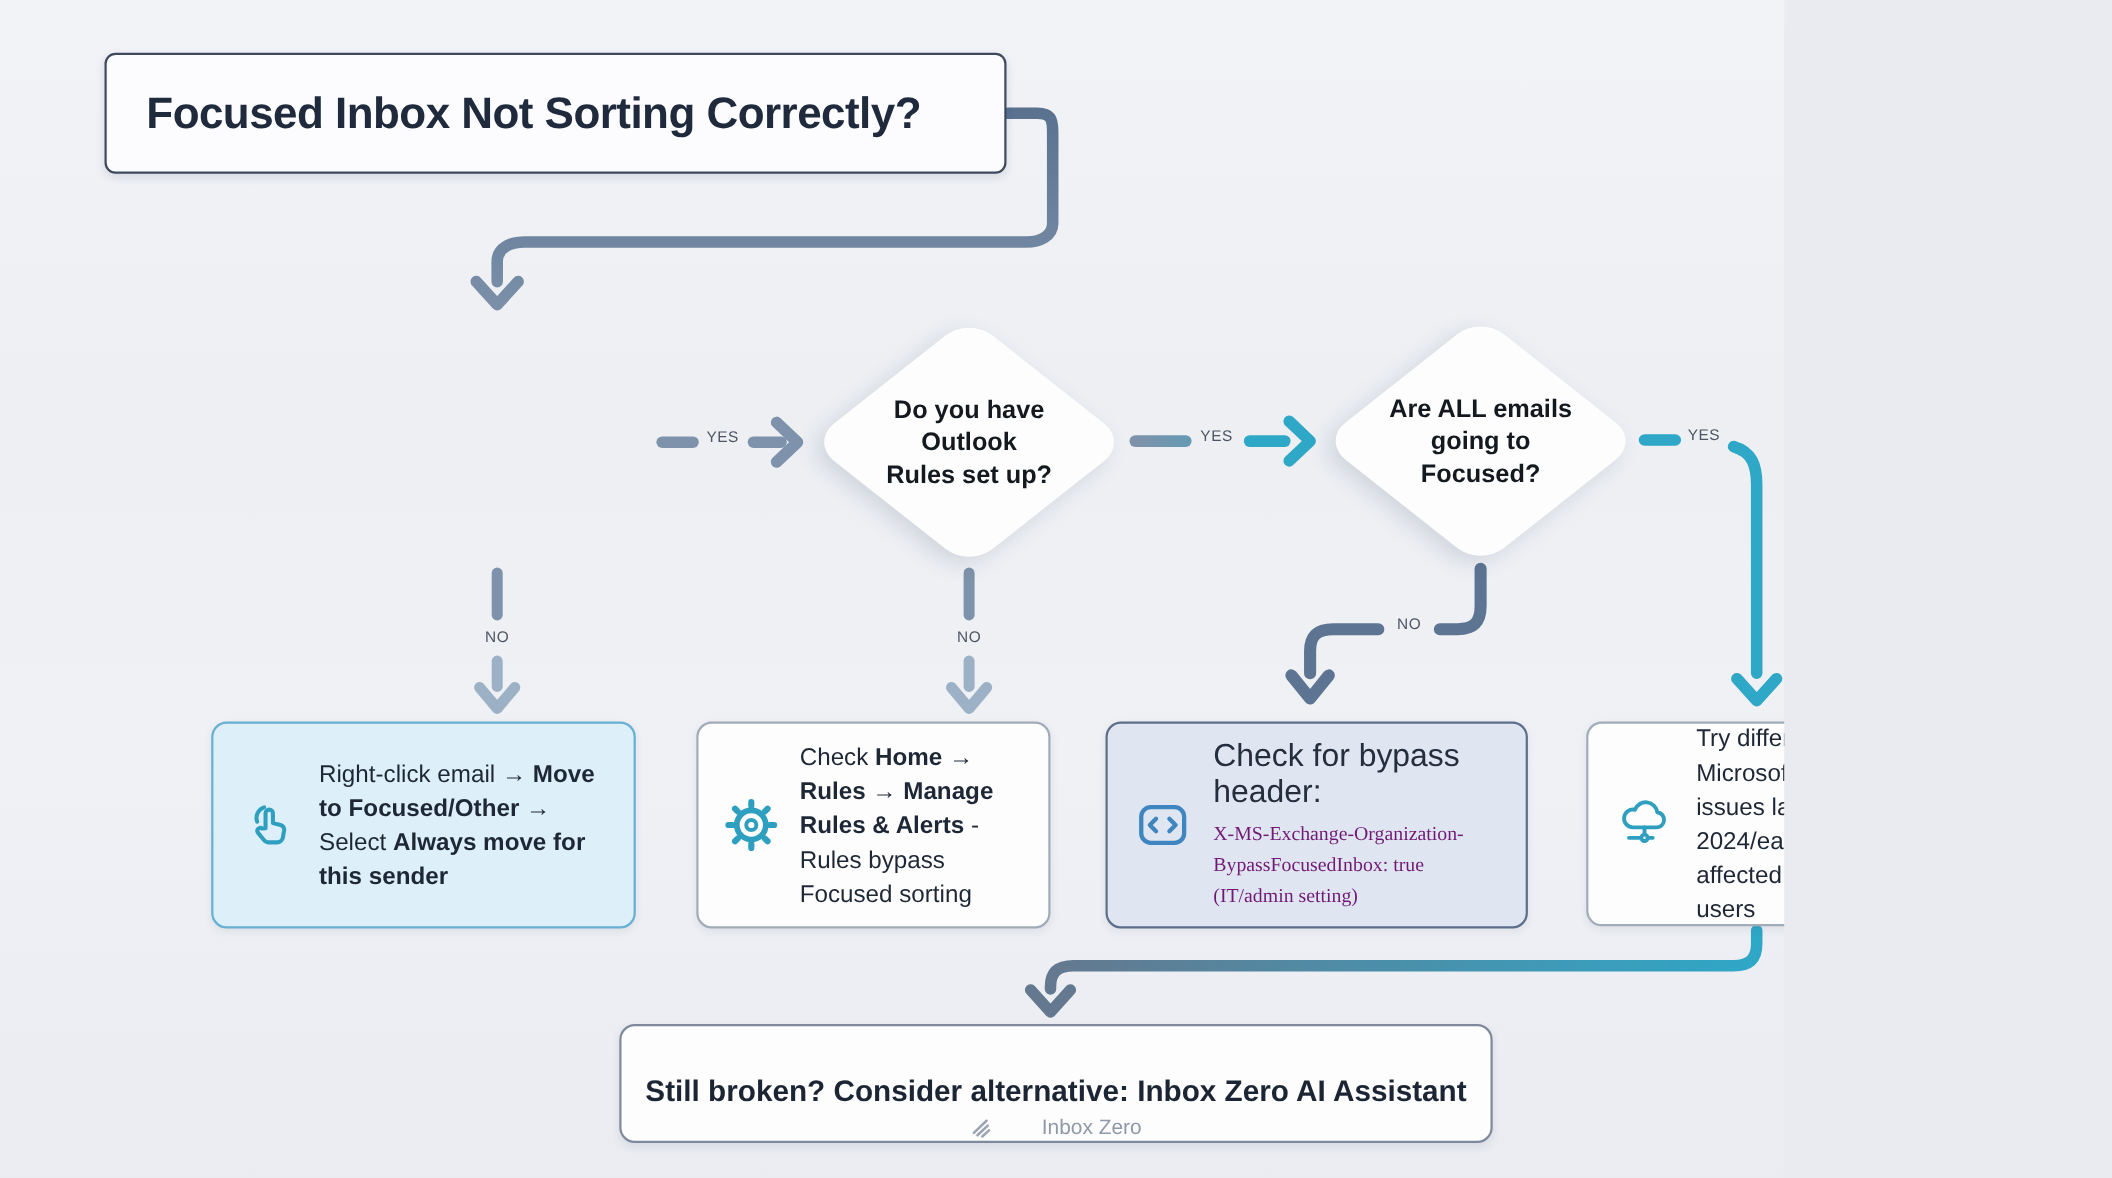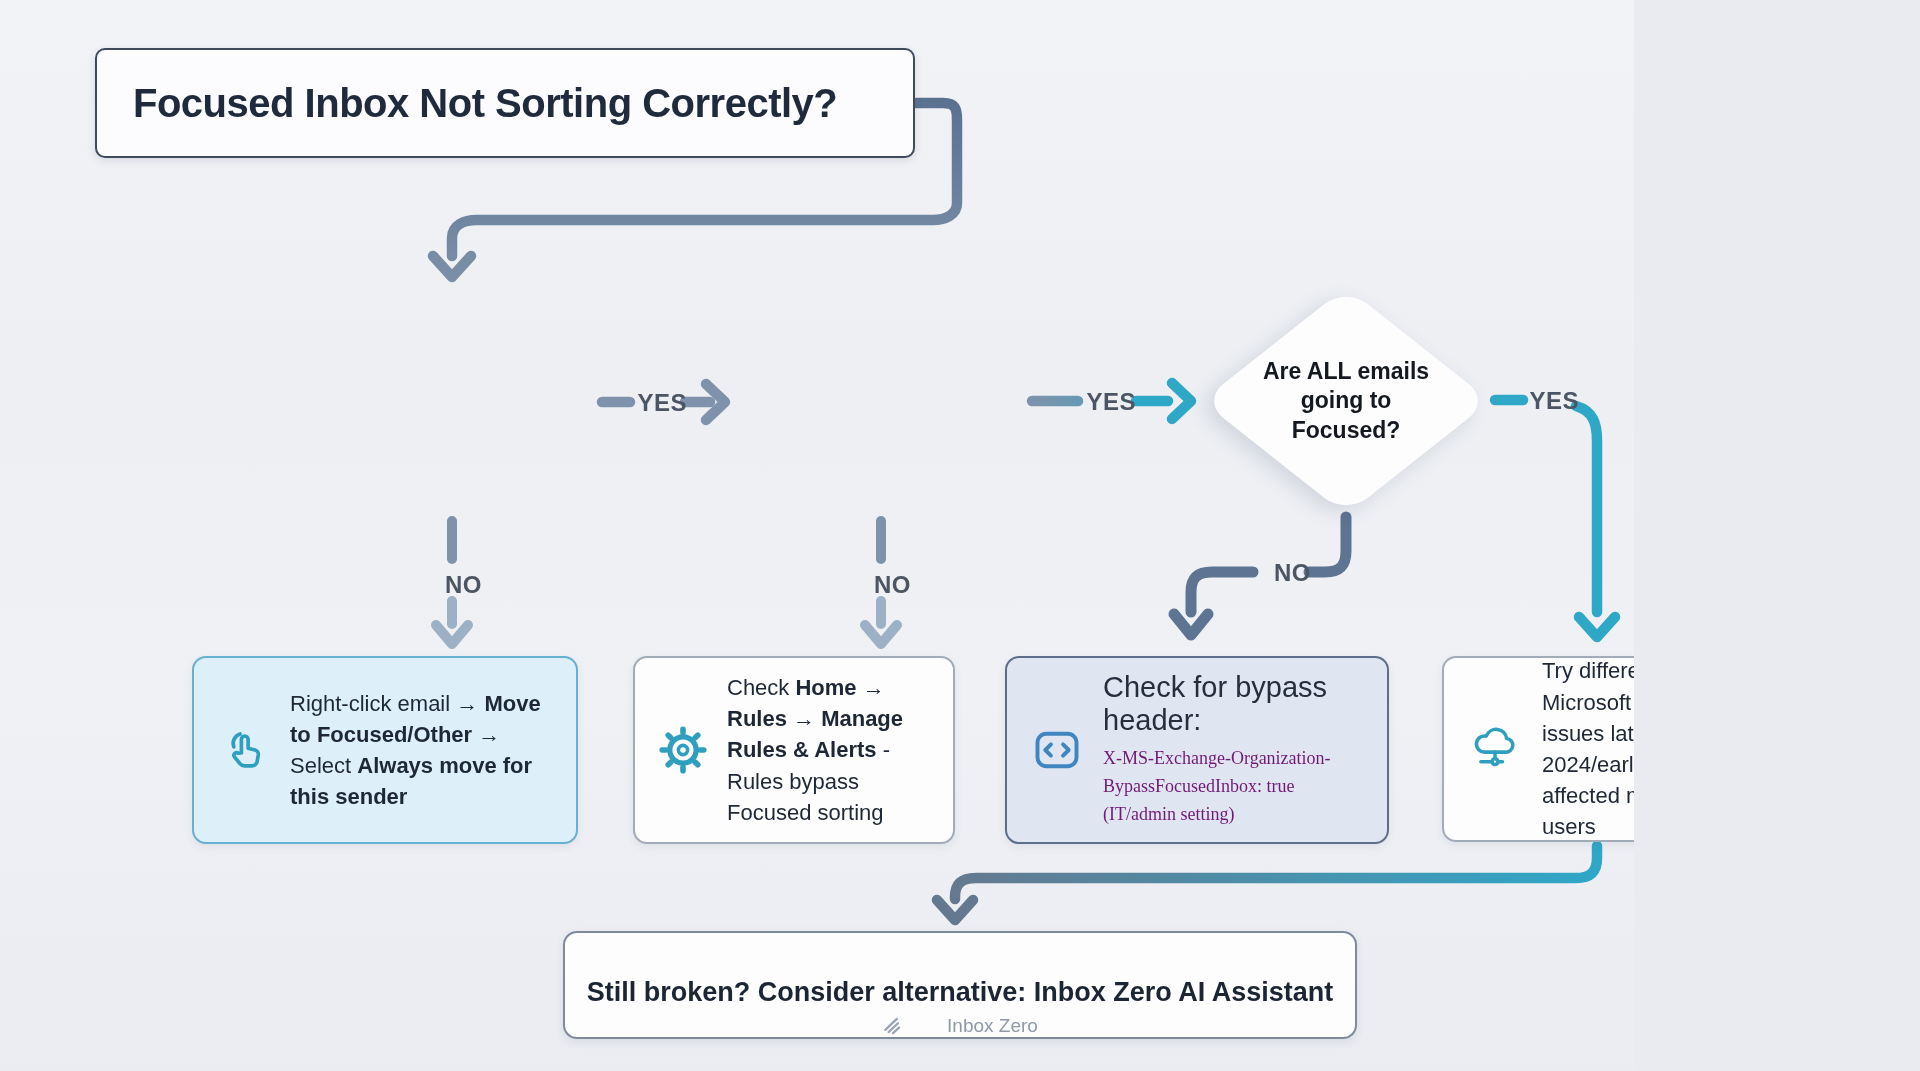--- a/index.html
+++ b/index.html
@@ -1,20 +1,19 @@
 <!DOCTYPE html>
 <html><head>
 <meta charset="utf-8">
 <style>
   html,body{margin:0;padding:0;background:#e9ebf0;}
   .canvas{
     position:relative;width:1622px;height:1071px;overflow:hidden;
     font-family:"Liberation Sans",sans-serif;
     background:linear-gradient(180deg,#f2f3f7 0%,#edeff3 35%,#f0f1f5 65%,#eaecf1 100%);
-    padding-left:12px;
   }
   
   .title-box{
     position:absolute;left:95px;top:48px;width:820px;height:110px;
     background:#fcfcfe;border:2px solid #3f4a5f;border-radius:10px;
     box-shadow:0 3px 8px rgba(40,60,90,.12);
     display:flex;align-items:center;padding-left:36px;box-sizing:border-box;
   }
   .title-box h1{margin:0;font-size:40px;font-weight:700;color:#1f2a3c;letter-spacing:-.5px;}
   
@@ -27,22 +26,22 @@
     background:#fdfdfe;border-radius:30px;
     box-shadow:0 10px 22px rgba(55,75,105,.16);
   }
   .dtext{
     position:absolute;inset:0;display:flex;align-items:center;justify-content:center;
     text-align:center;font-weight:700;font-size:23px;line-height:1.28;color:#14181f;
     white-space:pre-line;
   }
   
   .flow-label{
-    position:absolute;width:60px;text-align:right;
-    font-size:24px;font-weight:700;color:#4b5563;letter-spacing:.5px;
+    position:absolute;width:60px;text-align:center;
+    font-size:14px;font-weight:400;color:#4b5563;letter-spacing:.5px;
   }
   
   .abox{
     position:absolute;height:188px;border-radius:14px;box-sizing:border-box;
     display:flex;align-items:center;gap:20px;padding:0 22px 0 24px;
     box-shadow:0 3px 8px rgba(40,60,90,.08);
   }
   .abox .txt{font-size:22px;line-height:1.42;color:#1e2735;}
   .abox .b{font-weight:700;}
   .abox .icon{flex:0 0 auto;}
@@ -131,20 +130,26 @@
     <g stroke-linecap="round" stroke-linejoin="round">
       <path d="M 1597 846 V 858 C 1597 872 1590 878 1576 878 H 976 C 961 878 955 884 955 897 V 899" stroke="url(#gMerge)" stroke-width="10.5"></path>
       <path d="M 937 900 L 955 920 L 973 900" stroke="#64798f" stroke-width="10.5"></path>
     </g>
   </svg>
 
   <div class="title-box">
     <h1>Focused Inbox Not Sorting Correctly?</h1>
   </div>
 
+  <div class="dwrap" style="left:734px;top:286px;">
+    <div class="dshape"></div>
+    <div class="dtext">Do you have
+Outlook
+Rules set up?</div>
+  </div>
   <div class="dwrap" style="left:1199px;top:285px;">
     <div class="dshape"></div>
     <div class="dtext">Are ALL emails
 going to
 Focused?</div>
   </div>
 
   <div class="flow-label" style="left:627px;top:389px;">YES</div>
   <div class="flow-label" style="left:1076px;top:388px;">YES</div>
   <div class="flow-label" style="left:1519px;top:387px;">YES</div>

